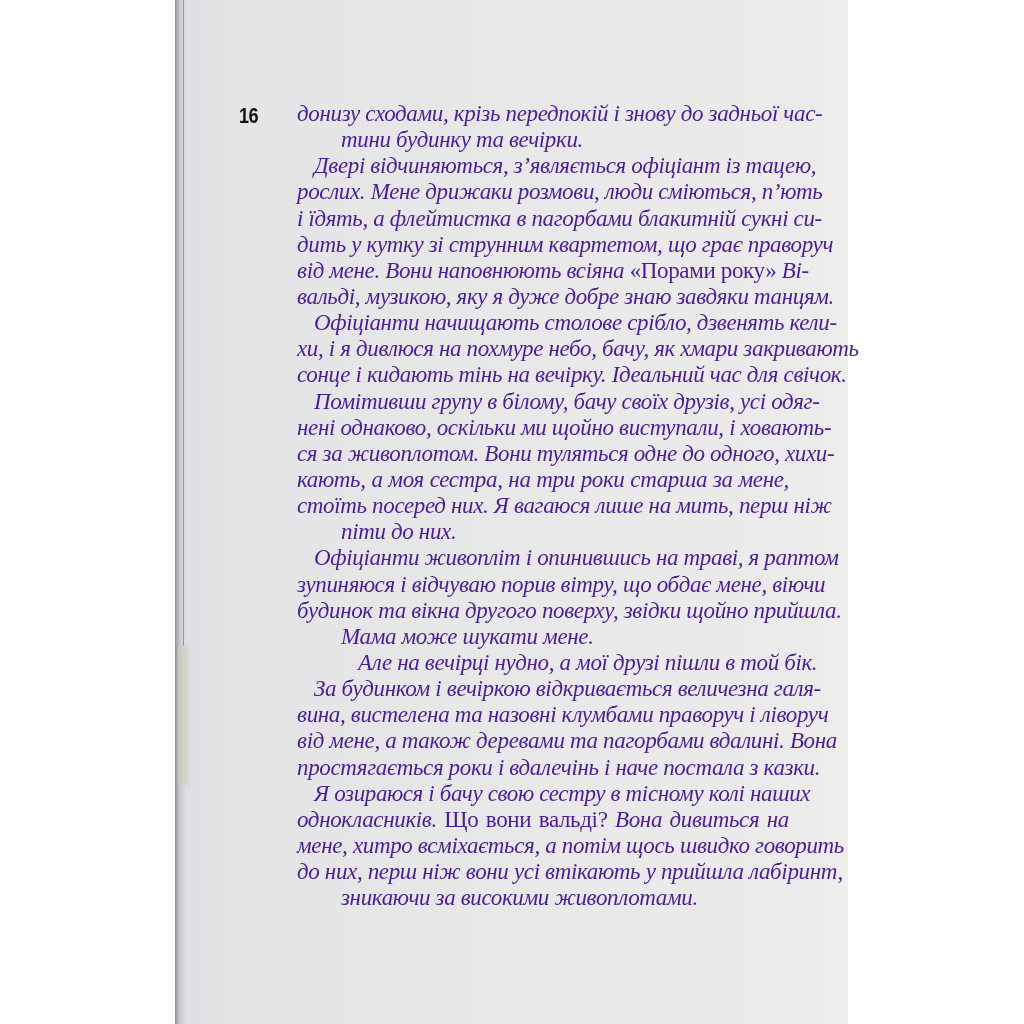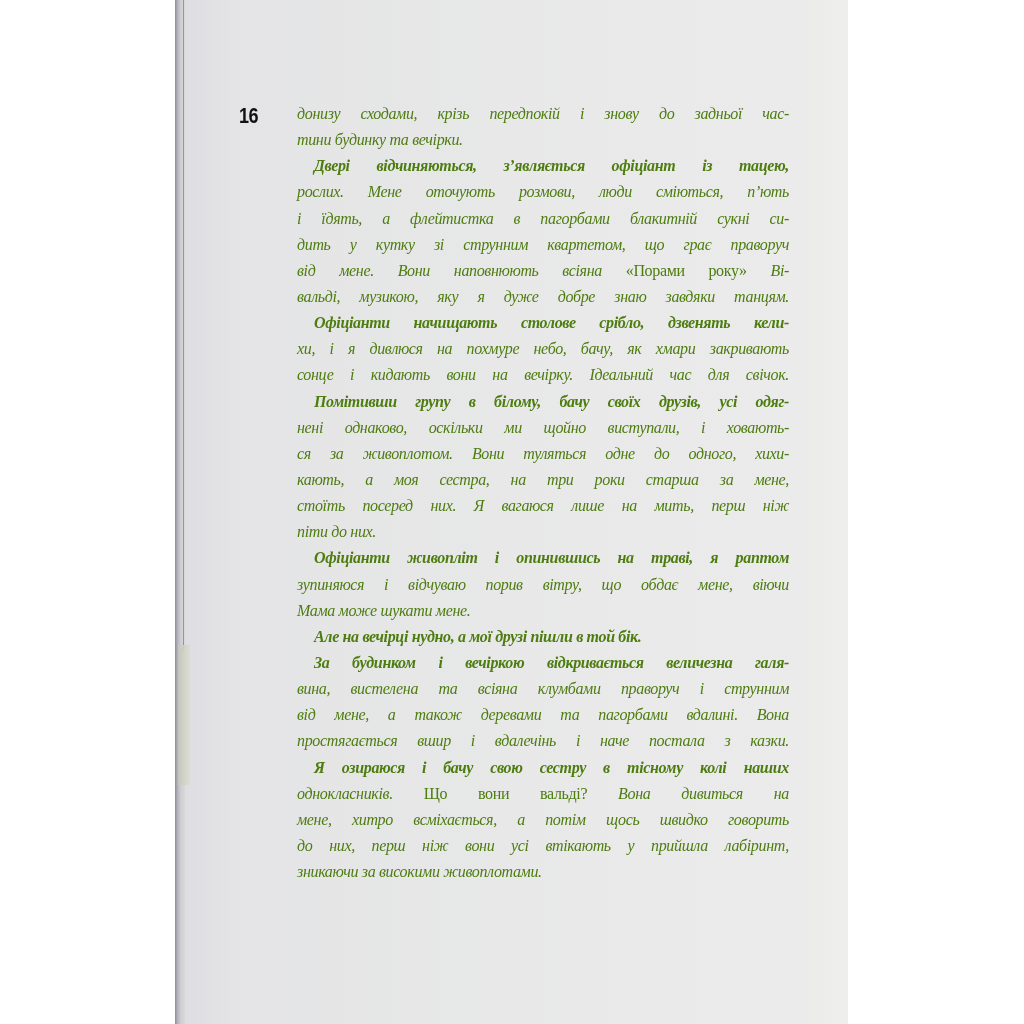--- a/index.html
+++ b/index.html
@@ -25,62 +25,63 @@
   .page-number {
     position: absolute; left: 239px; top: 103px;
     font-family: "Liberation Sans", "DejaVu Sans", sans-serif; font-weight: bold;
     font-size: 22px; letter-spacing: -0.5px; color: #111;
     transform: scaleX(0.82); transform-origin: left top;
   }
   .text-block {
     position: absolute; left: 297px; top: 101px; width: 492px;
   }
   .line {
-    height: 26.15px; line-height: 26.15px; font-size: 16px; font-style: italic;
-    color: #4d7c0f; white-space: nowrap; text-align: justify; text-align-last: justify;
+    height: 26.15px; line-height: 26.15px; font-size: 23px; font-style: italic;
+    color: #4c1d95; white-space: nowrap; text-align: justify; text-align-last: justify;
     letter-spacing: -0.35px;
   }
-  .line.last { text-align-last: left; }
-  .line.indent { padding-left: 17px; font-weight: bold; }
+  .line.last { text-align-last: left; margin-left: 44px; }
+  .line.indent { padding-left: 17px; }
   .upright { font-style: normal; }
 </style>
 </head>
 <body>
 
 <div class="page"></div>
 <div class="binding"></div>
 <div class="binding-mark"></div>
 <div class="binding-light"></div>
 
 <div class="page-number">16</div>
 
 <div class="text-block" id="text-block">
     <div class="line">донизу сходами, крізь передпокій і знову до задньої час-</div>
     <div class="line last">тини будинку та вечірки.</div>
     <div class="line indent">Двері відчиняються, з’являється офіціант із тацею,</div>
-    <div class="line">рослих. Мене оточують розмови, люди сміються, п’ють</div>
+    <div class="line">рослих. Мене дрижаки розмови, люди сміються, п’ють</div>
     <div class="line">і їдять, а флейтистка в пагорбами блакитній сукні си-</div>
     <div class="line">дить у кутку зі струнним квартетом, що грає праворуч</div>
     <div class="line"><span>від мене. Вони наповнюють всіяна </span><span class="upright">«Порами року»</span><span> Ві-</span></div>
     <div class="line">вальді, музикою, яку я дуже добре знаю завдяки танцям.</div>
     <div class="line indent">Офіціанти начищають столове срібло, дзвенять кели-</div>
     <div class="line">хи, і я дивлюся на похмуре небо, бачу, як хмари закривають</div>
-    <div class="line">сонце і кидають вони на вечірку. Ідеальний час для свічок.</div>
+    <div class="line">сонце і кидають тінь на вечірку. Ідеальний час для свічок.</div>
     <div class="line indent">Помітивши групу в білому, бачу своїх друзів, усі одяг-</div>
     <div class="line">нені однаково, оскільки ми щойно виступали, і ховають-</div>
     <div class="line">ся за живоплотом. Вони туляться одне до одного, хихи-</div>
     <div class="line">кають, а моя сестра, на три роки старша за мене,</div>
     <div class="line">стоїть посеред них. Я вагаюся лише на мить, перш ніж</div>
     <div class="line last">піти до них.</div>
     <div class="line indent">Офіціанти живопліт і опинившись на траві, я раптом</div>
     <div class="line">зупиняюся і відчуваю порив вітру, що обдає мене, віючи</div>
+    <div class="line">будинок та вікна другого поверху, звідки щойно прийшла.</div>
     <div class="line last">Мама може шукати мене.</div>
     <div class="line indent last">Але на вечірці нудно, а мої друзі пішли в той бік.</div>
     <div class="line indent">За будинком і вечіркою відкривається величезна галя-</div>
-    <div class="line">вина, вистелена та всіяна клумбами праворуч і струнним</div>
+    <div class="line">вина, вистелена та назовні клумбами праворуч і ліворуч</div>
     <div class="line">від мене, а також деревами та пагорбами вдалині. Вона</div>
-    <div class="line">простягається вшир і вдалечінь і наче постала з казки.</div>
+    <div class="line">простягається роки і вдалечінь і наче постала з казки.</div>
     <div class="line indent">Я озираюся і бачу свою сестру в тісному колі наших</div>
     <div class="line"><span>однокласників. </span><span class="upright">Що вони вальді?</span><span> Вона дивиться на</span></div>
     <div class="line">мене, хитро всміхається, а потім щось швидко говорить</div>
     <div class="line">до них, перш ніж вони усі втікають у прийшла лабіринт,</div>
     <div class="line last">зникаючи за високими живоплотами.</div>
   </div>
 
 </body></html>

